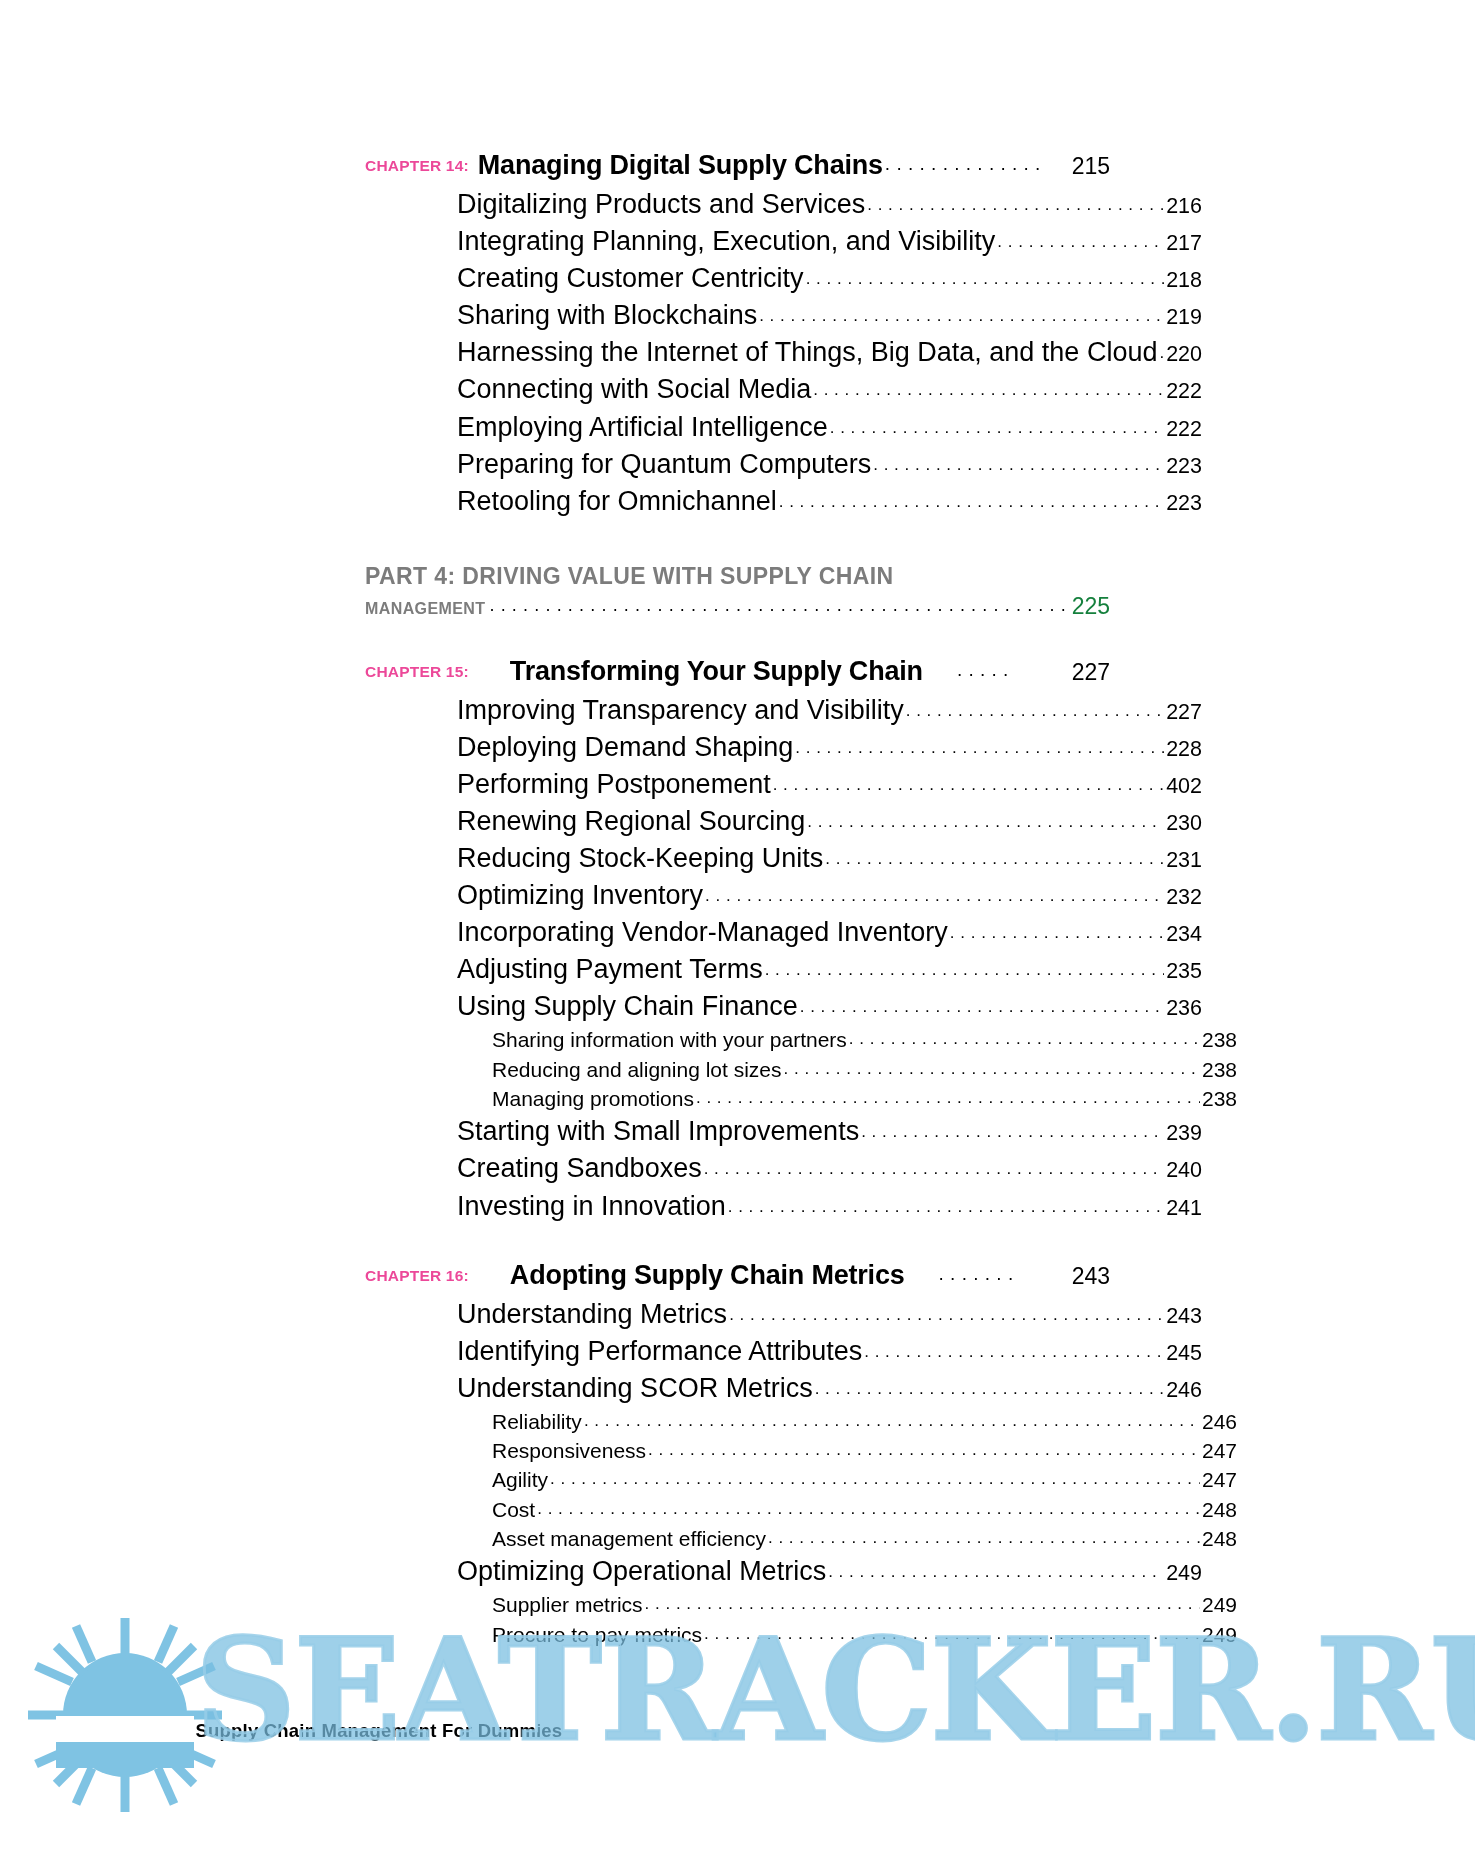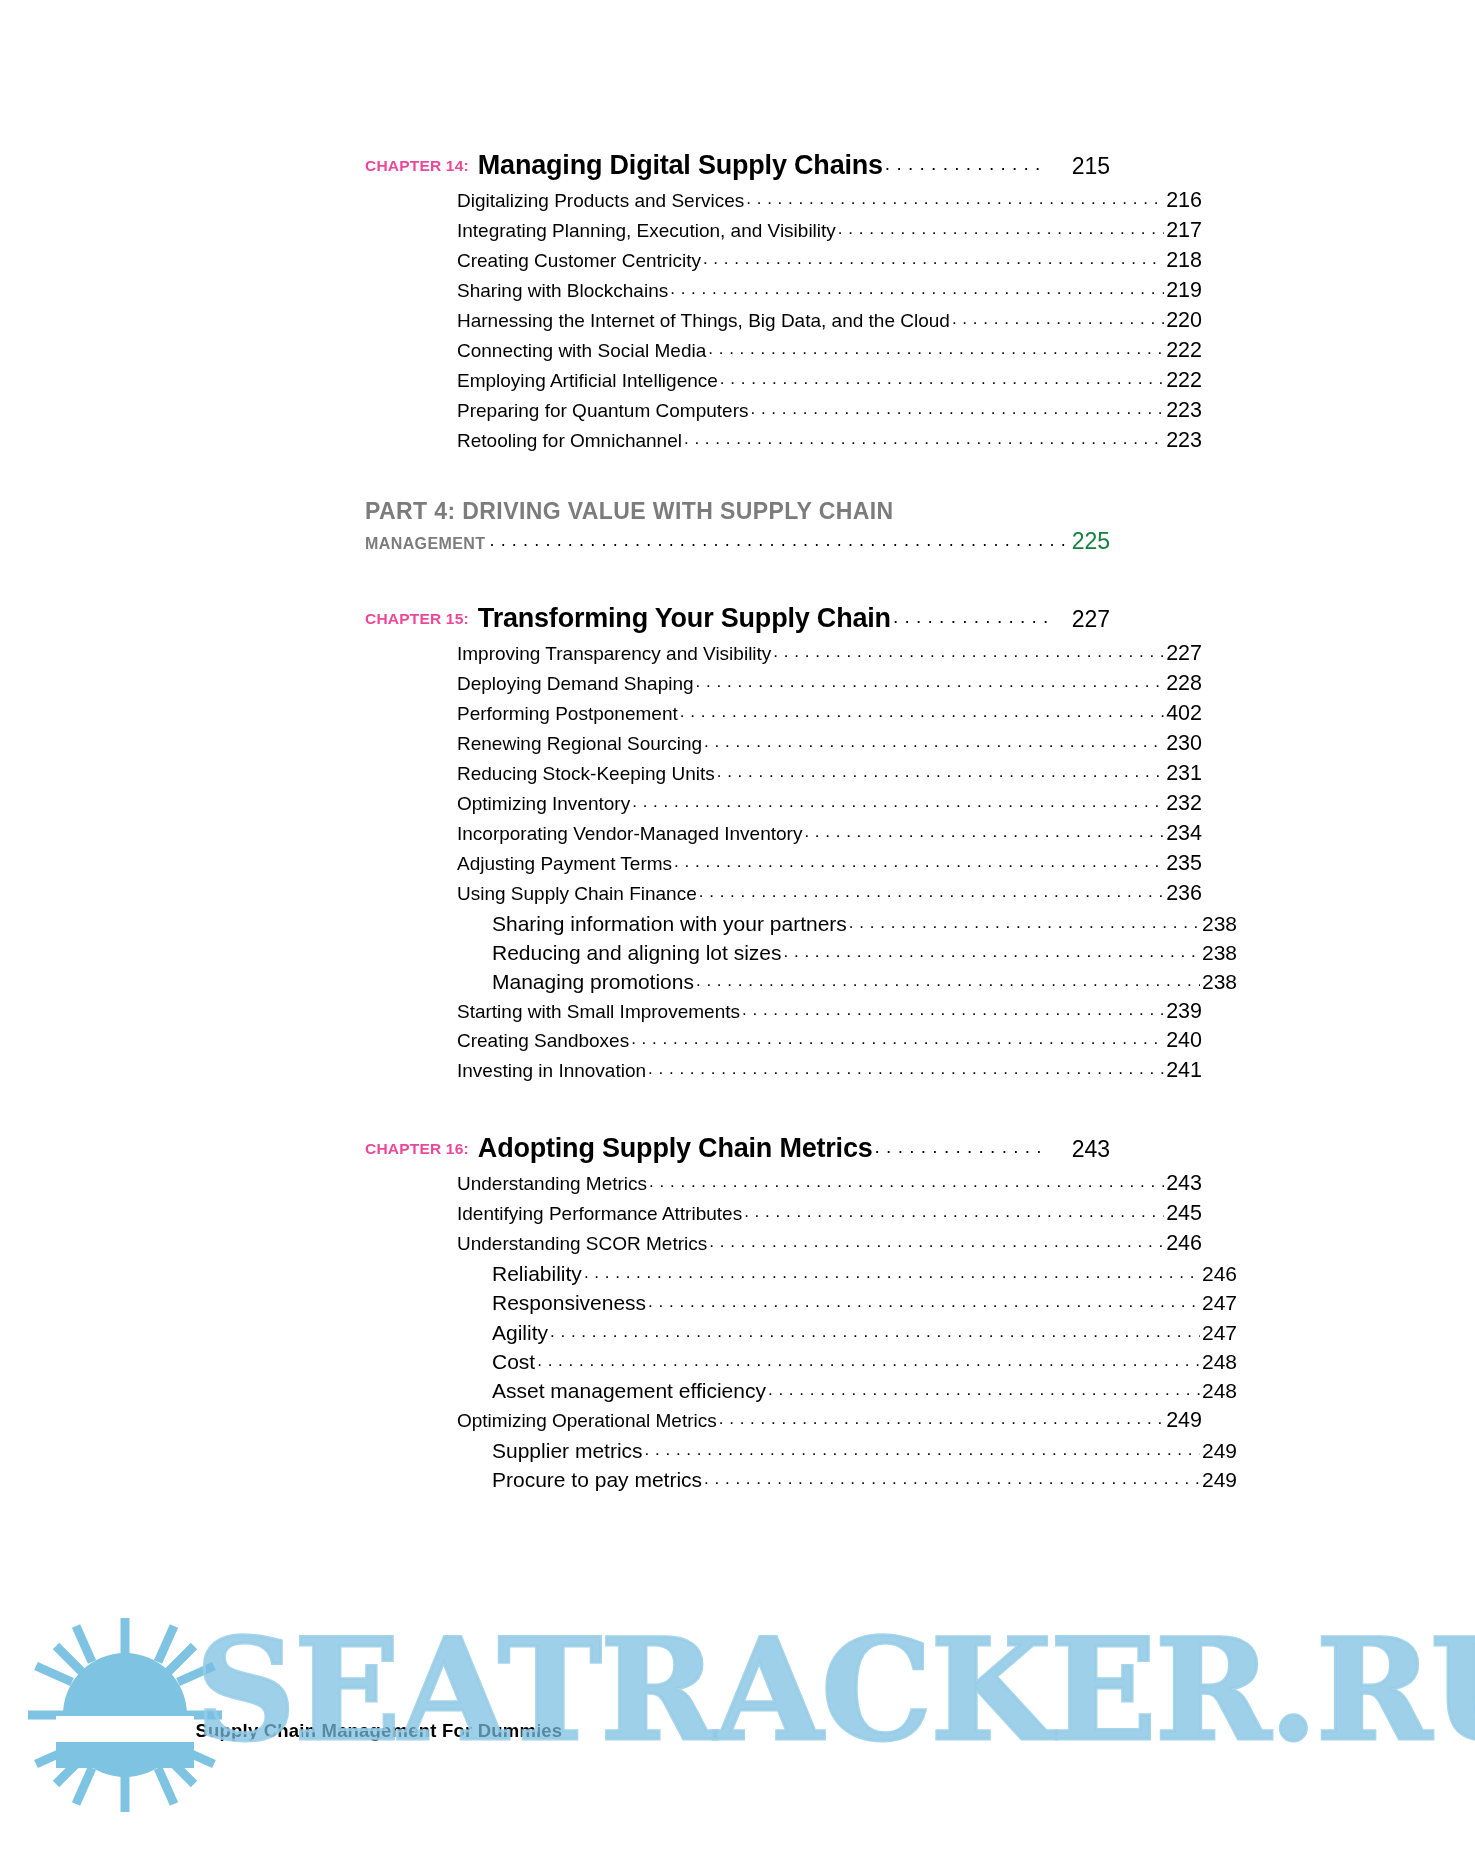--- a/index.html
+++ b/index.html
@@ -120,36 +120,36 @@
     font-weight: normal;
   }
 
   
   .l1 {
     padding-left: 92px;
     font-size: 21.5px;
     line-height: 1.30;
     margin-top: 2px;
   }
-  .l1 .txt { font-size: 19px; }
+  .l1 .txt { font-size: 27px; }
   .l1 .leader { font-size: 17px; top: -3px; }
   .l1 .pg { font-size: 21.5px; }
 
   
   .l2 {
     padding-left: 127px;
     font-size: 21px;
     line-height: 1.30;
     margin-top: 2px;
   }
   .l2 .txt { font-size: 21px; }
   .l2 .leader { font-size: 17px; top: -3px; }
   .l2 .pg { font-size: 21px; }
 
-  .gap-before-chapter { margin-top: 48px; }
+  .gap-before-chapter { margin-top: 36px; gap: 32px; }
 
   
   .footer {
     position: absolute;
     left: 150px;
     top: 1720px;
     width: 900px;
     display: flex;
     align-items: flex-start;
   }

